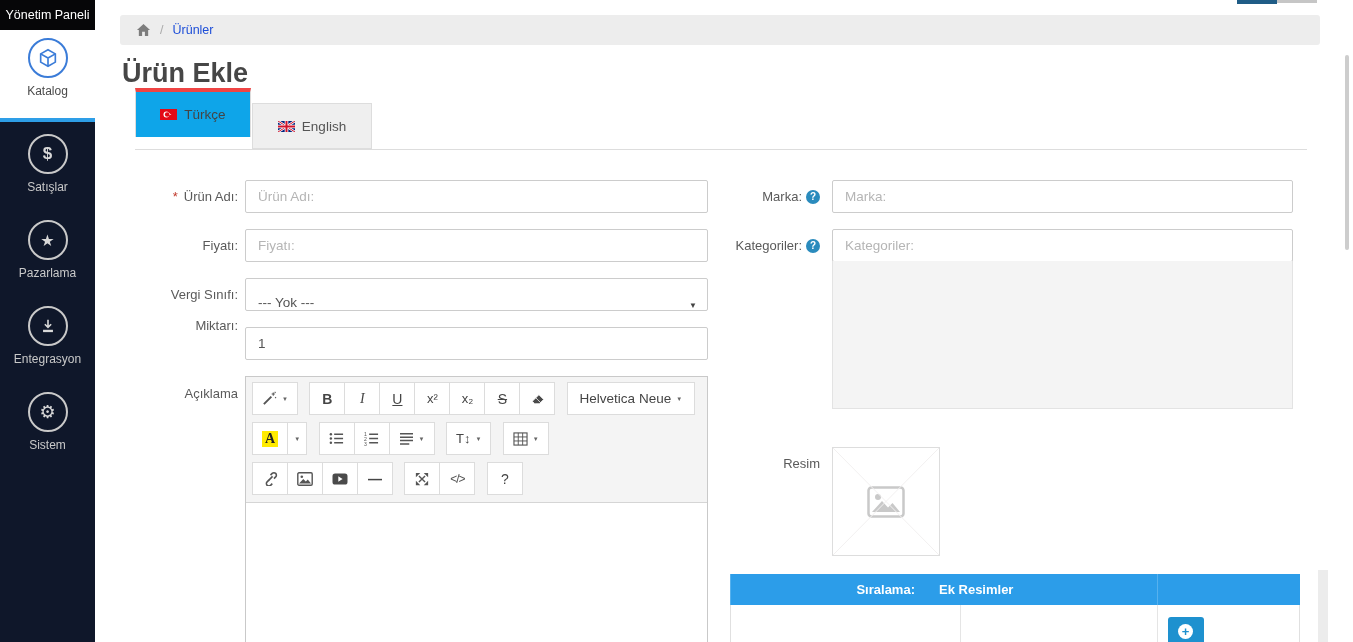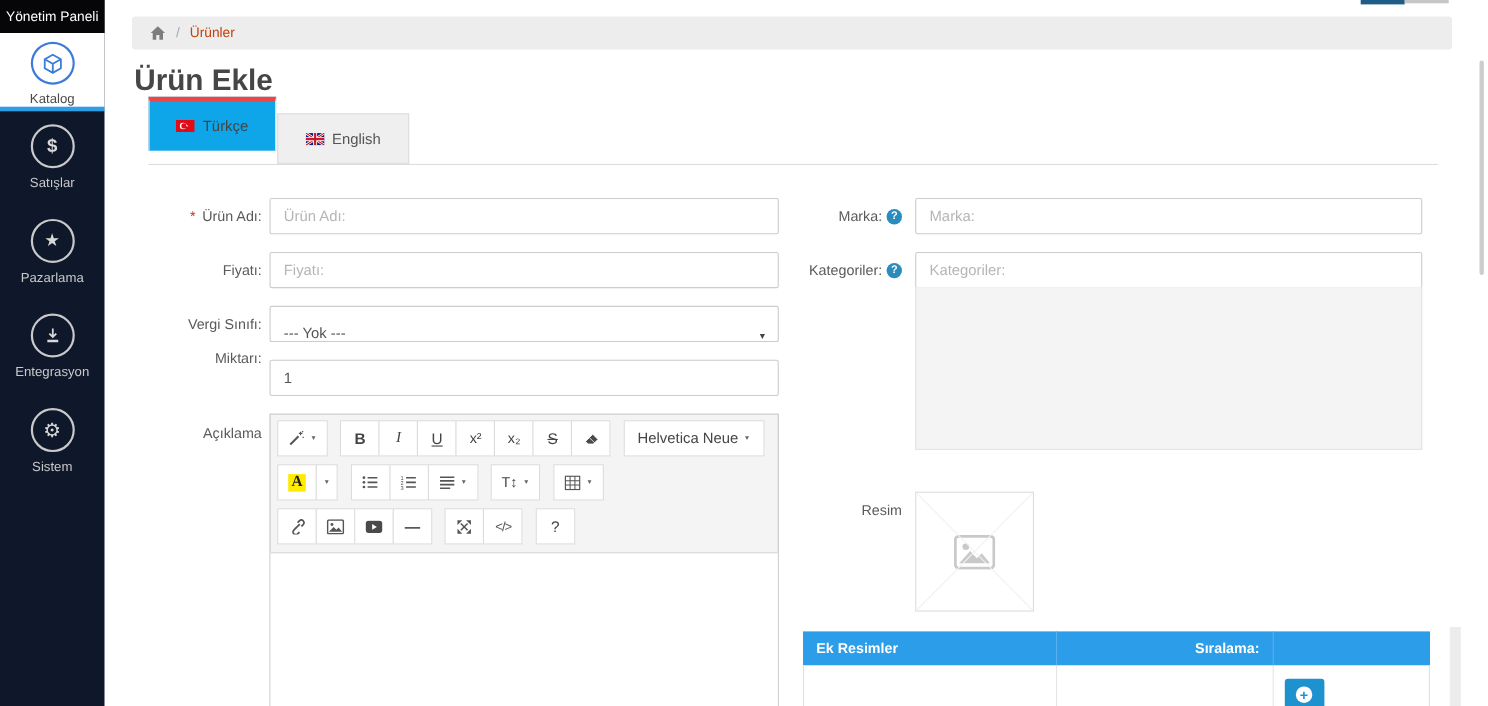--- a/index.html
+++ b/index.html
@@ -6,38 +6,38 @@
   body{width:1353px;height:642px;overflow:hidden;position:relative;background:#fff;
        font-family:"Liberation Sans",sans-serif;color:#555}
   .abs{position:absolute}
 
   
   #sidebar{position:absolute;left:0;top:0;width:95px;height:642px;background:#0f172a;z-index:5}
   .sb-header{height:30px;background:#060608;color:#fff;font-size:12.5px;display:flex;
              align-items:center;justify-content:center;white-space:nowrap}
   .sb-item{width:95px;height:86px;display:flex;flex-direction:column;align-items:center;
            padding-top:12px;box-sizing:border-box;cursor:pointer}
-  .sb-item.active{background:#fff;height:71px;padding-top:8px;border-bottom:4px solid #2e9ee7}
+  .sb-item.active{background:#fff;height:92px;padding-top:8px;border-bottom:4px solid #2e9ee7}
   .circle{width:40px;height:40px;border:2px solid #c9c9c9;border-radius:50%;display:flex;
           align-items:center;justify-content:center;color:#d8d8d8;font-size:19px;box-sizing:border-box}
   .sb-item.active .circle{border-color:#3b7cd8;color:#3b7cd8}
   .sb-label{margin-top:6px;font-size:12px;color:#c9c9c9}
   .sb-item.active .sb-label{color:#4a4a4a}
 
   
   .frag-blue{left:1237px;top:0;width:40px;height:4px;background:#1f5c86}
   .frag-gray{left:1277px;top:0;width:40px;height:3px;background:#c6c6c6}
   .scroll-thumb{left:1345px;top:55px;width:4px;height:195px;background:#cdcdcd;border-radius:2px}
   .panel-strip{left:1318px;top:570px;width:10px;height:72px;background:#ececec}
 
   
   .breadcrumb{left:120px;top:15px;width:1200px;height:30px;background:#ededed;border-radius:3px;
               display:flex;align-items:center;padding-left:16px;box-sizing:border-box;font-size:12.5px}
   .bc-sep{color:#aaa;margin:0 9px}
-  .bc-link{color:#c2410c;cursor:pointer}
+  .bc-link{color:#1d4ed8;cursor:pointer}
   .page-title{left:122px;top:58px;font-size:27px;color:#464646;font-weight:700}
 
   
   .tab{display:flex;align-items:center;justify-content:center;gap:7px;font-size:13.5px;
        box-sizing:border-box;cursor:pointer}
   .tab-active{left:135px;top:88px;width:116px;height:49px;background:#0ea5e9;color:#444;
               border-top:4px solid #ef4444;border-left:1px solid #ddd;border-right:1px solid #ddd;z-index:3}
   .tab-inactive{left:252px;top:103px;width:120px;height:46px;background:#efefef;color:#555;
                 border:1px solid #ddd;z-index:2}
   .tabline{left:135px;top:149px;width:1172px;height:1px;background:#ddd;z-index:1}
@@ -365,22 +365,22 @@
   </svg>
   <svg width="38" height="32" viewBox="0 0 38 32">
     <rect x="1.5" y="1.5" width="35" height="29" rx="3" fill="#fff" stroke="#c9c9c9" stroke-width="2.5"></rect>
     <circle cx="11" cy="11" r="3" fill="#c9c9c9"></circle>
     <path d="M5 26 L15 15 L21 21.5 L25.5 17 L33 26 Z" fill="#c9c9c9"></path>
   </svg>
 </div>
 
 <div class="abs imgtable">
   <div class="thead">
+    <div class="th th2">Sıralama:</div>
     <div class="th th1">Ek Resimler</div>
-    <div class="th th2">Sıralama:</div>
     <div class="th th3"></div>
   </div>
   <div class="trow">
     <div class="td1"></div>
     <div class="td2"></div>
     <div class="td3">
       <div class="add-btn">
         <span class="plus-circle">+</span>
       </div>
     </div>

